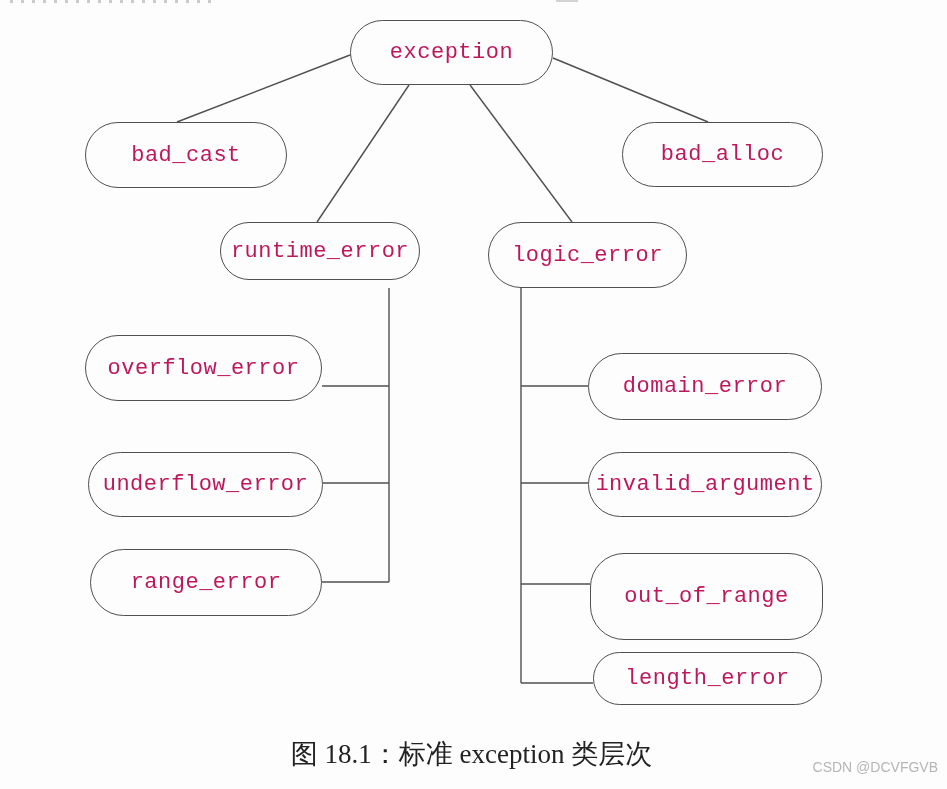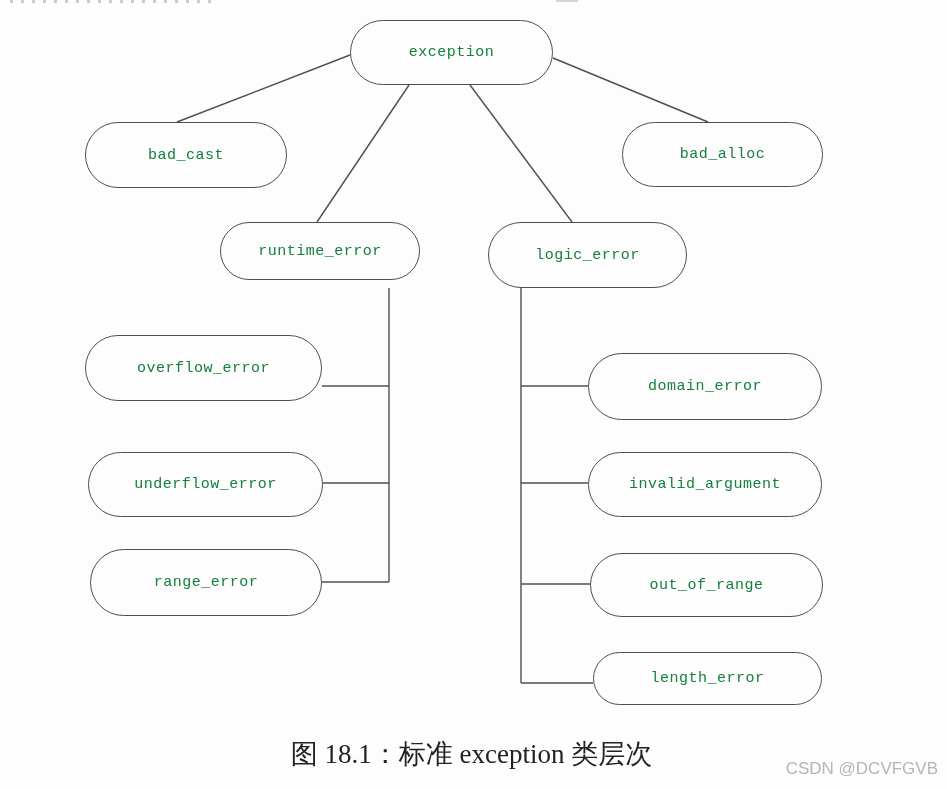--- a/index.html
+++ b/index.html
@@ -31,55 +31,55 @@
   }
   .node {
     position: absolute;
     box-sizing: border-box;
     border: 1.5px solid #4f4f4f;
     background: #fdfdfd;
     display: flex;
     align-items: center;
     justify-content: center;
     font-family: "Liberation Mono", "DejaVu Sans Mono", monospace;
-    font-size: 15px;
+    font-size: 22px;
     letter-spacing: 0.5px;
-    color: #15803d;
+    color: #be185d;
     white-space: nowrap;
   }
   
   .n-exception        { left: 350px; top:  20px; width: 203px; height: 65px; border-radius: 33px; }
   .n-bad_cast         { left:  85px; top: 122px; width: 202px; height: 66px; border-radius: 33px; }
   .n-bad_alloc        { left: 622px; top: 122px; width: 201px; height: 65px; border-radius: 33px; }
   .n-runtime_error    { left: 220px; top: 222px; width: 200px; height: 58px; border-radius: 33px; }
   .n-logic_error      { left: 488px; top: 222px; width: 199px; height: 66px; border-radius: 33px; }
   .n-overflow_error   { left:  85px; top: 335px; width: 237px; height: 66px; border-radius: 33px; }
   .n-underflow_error  { left:  88px; top: 452px; width: 235px; height: 65px; border-radius: 33px; }
   .n-range_error      { left:  90px; top: 549px; width: 232px; height: 67px; border-radius: 34px; }
   .n-domain_error     { left: 588px; top: 353px; width: 234px; height: 67px; border-radius: 34px; }
   .n-invalid_argument { left: 588px; top: 452px; width: 234px; height: 65px; border-radius: 33px; }
-  .n-out_of_range     { left: 590px; top: 553px; width: 233px; height: 64px; border-radius: 34px; }
+  .n-out_of_range     { left: 590px; top: 553px; width: 233px; height: 87px; border-radius: 34px; }
   .n-length_error     { left: 593px; top: 652px; width: 229px; height: 53px; border-radius: 33px; }
 
   .caption {
     position: absolute;
     left: 0;
     right: 4px;
     top: 736px;
     text-align: center;
     font-family: "Liberation Serif", "DejaVu Serif", serif;
     font-size: 27px;
     color: #222222;
   }
   .watermark {
     position: absolute;
     right: 9px;
     top: 759px;
     font-family: "Liberation Sans", sans-serif;
-    font-size: 17px;
+    font-size: 14px;
     color: #b5b5b5;
   }
   
   .top-artifact-a {
     position: absolute;
     left: 10px;
     top: 0;
     width: 205px;
     height: 3px;
     background: repeating-linear-gradient(

